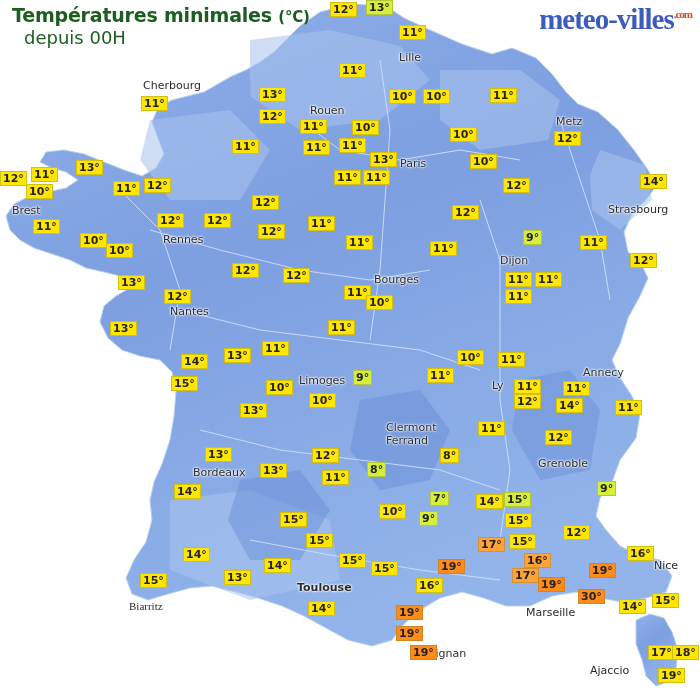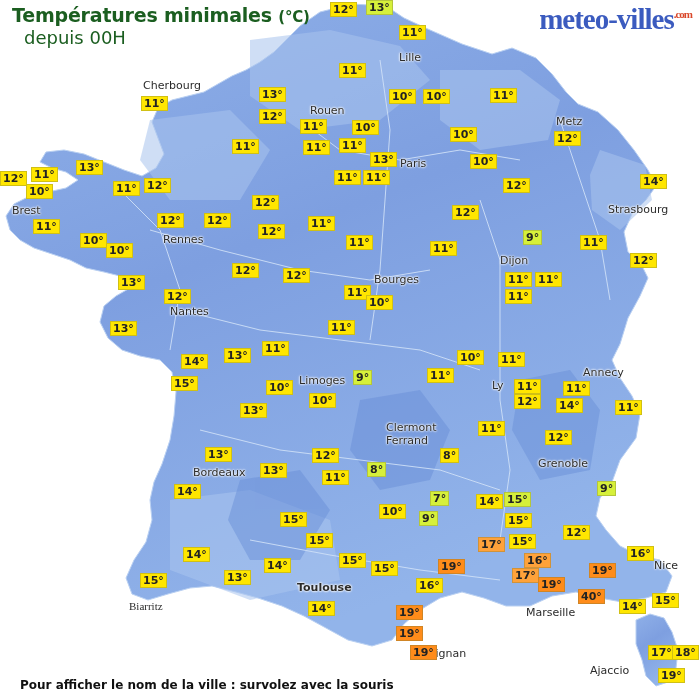--- a/index.html
+++ b/index.html
@@ -192,21 +192,20 @@
     <div id="title-sub">depuis 00H</div>
   </div>
 
   <div id="logo">
     <span>meteo-villes</span><span class="dotcom">.com</span>
   </div>
 
 
   <div id="overlay"></div>
 
-  <div id="footer">Pour afficher le nom de la ville : survolez avec la souris</div>
 
 <div class="city" style="left: 399px; top: 51px; text-align: center;">Lille</div>
     <div class="city" style="left: 143px; top: 79px;">Cherbourg</div>
     <div class="city" style="left: 310px; top: 104px; text-align: right;">Rouen</div>
     <div class="city" style="left: 556px; top: 115px;">Metz</div>
     <div class="city" style="left: 400px; top: 157px;">Paris</div>
     <div class="city" style="left: 12px; top: 204px;">Brest</div>
     <div class="city" style="left: 608px; top: 203px;">Strasbourg</div>
     <div class="city" style="left: 163px; top: 233px;">Rennes</div>
     <div class="city" style="left: 500px; top: 254px;">Dijon</div>
@@ -322,21 +321,21 @@
     <div class="temp t-yellow" style="left: 264px; top: 558px;">14°</div>
     <div class="temp t-yellow" style="left: 339px; top: 553px;">15°</div>
     <div class="temp t-yellow" style="left: 371px; top: 561px;">15°</div>
     <div class="temp t-dorange" style="left: 438px; top: 559px;">19°</div>
     <div class="temp t-orange" style="left: 512px; top: 568px;">17°</div>
     <div class="temp t-dorange" style="left: 538px; top: 577px;">19°</div>
     <div class="temp t-dorange" style="left: 589px; top: 563px;">19°</div>
     <div class="temp t-yellow" style="left: 140px; top: 573px;">15°</div>
     <div class="temp t-yellow" style="left: 224px; top: 570px;">13°</div>
     <div class="temp t-yellow" style="left: 416px; top: 578px;">16°</div>
-    <div class="temp t-dorange" style="left: 578px; top: 589px;">40°</div>
+    <div class="temp t-dorange" style="left: 578px; top: 589px;">30°</div>
     <div class="temp t-yellow" style="left: 619px; top: 599px;">14°</div>
     <div class="temp t-yellow" style="left: 652px; top: 593px;">15°</div>
     <div class="temp t-yellow" style="left: 308px; top: 601px;">14°</div>
     <div class="temp t-dorange" style="left: 396px; top: 605px;">19°</div>
     <div class="temp t-dorange" style="left: 396px; top: 626px;">19°</div>
     <div class="temp t-dorange" style="left: 410px; top: 645px;">19°</div>
     <div class="temp t-yellow" style="left: 648px; top: 645px;">17°</div>
     <div class="temp t-yellow" style="left: 672px; top: 645px;">18°</div>
     <div class="temp t-yellow" style="left: 658px; top: 668px;">19°</div>
   </div>

